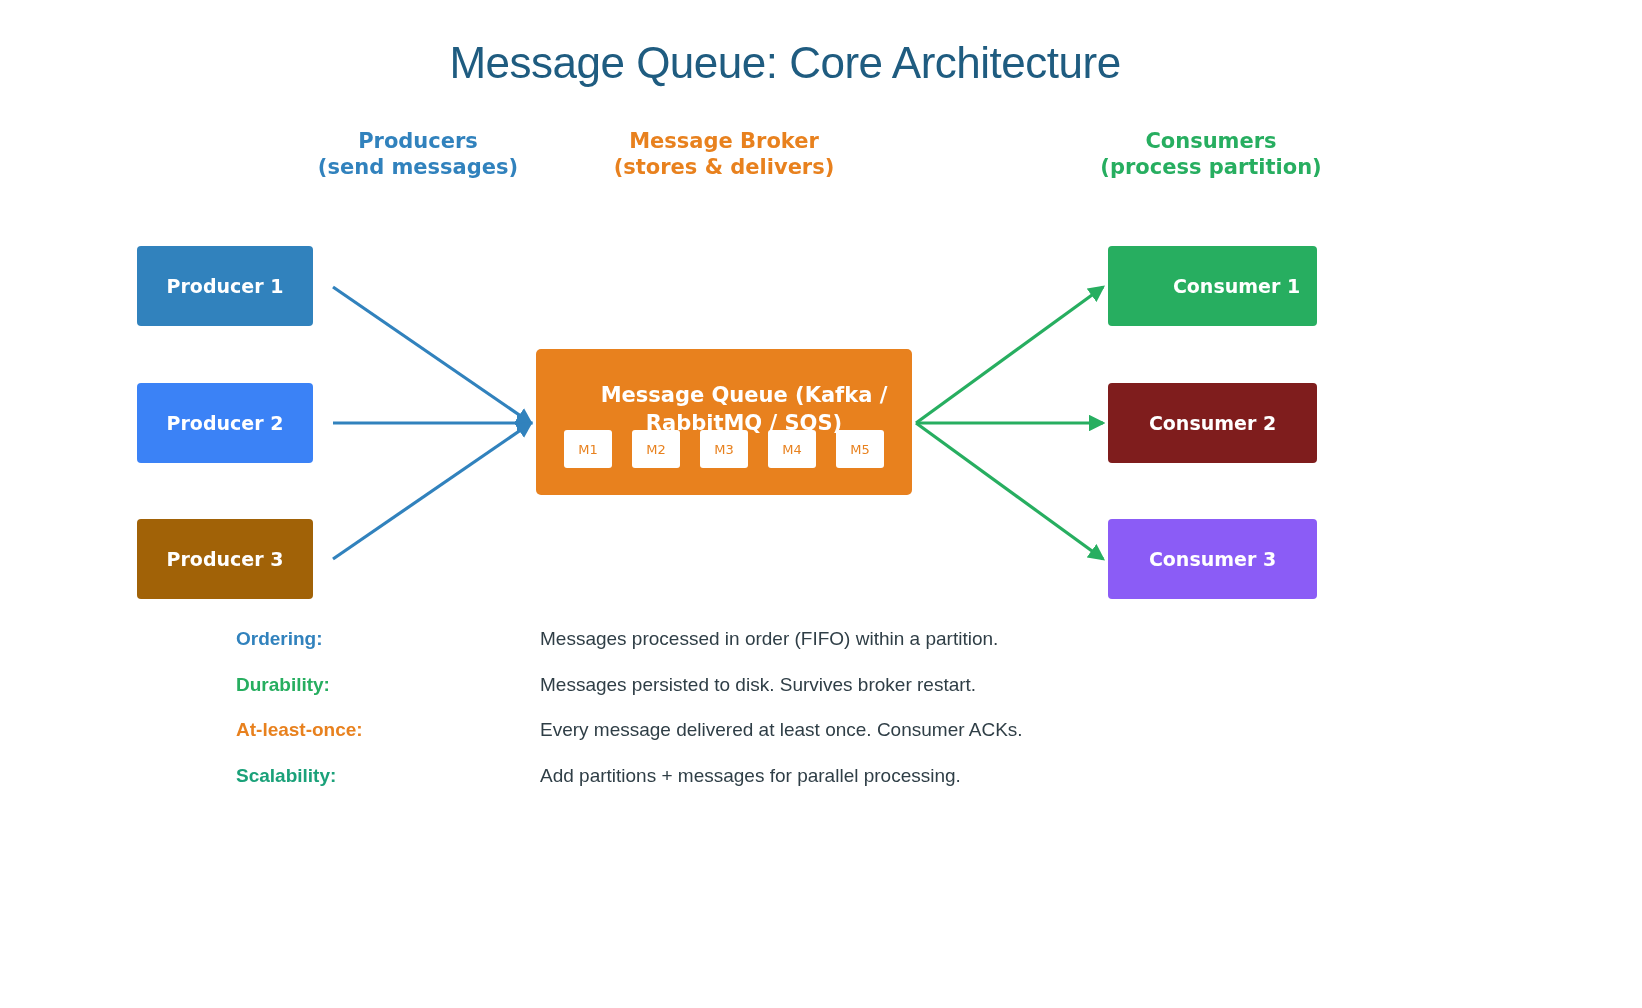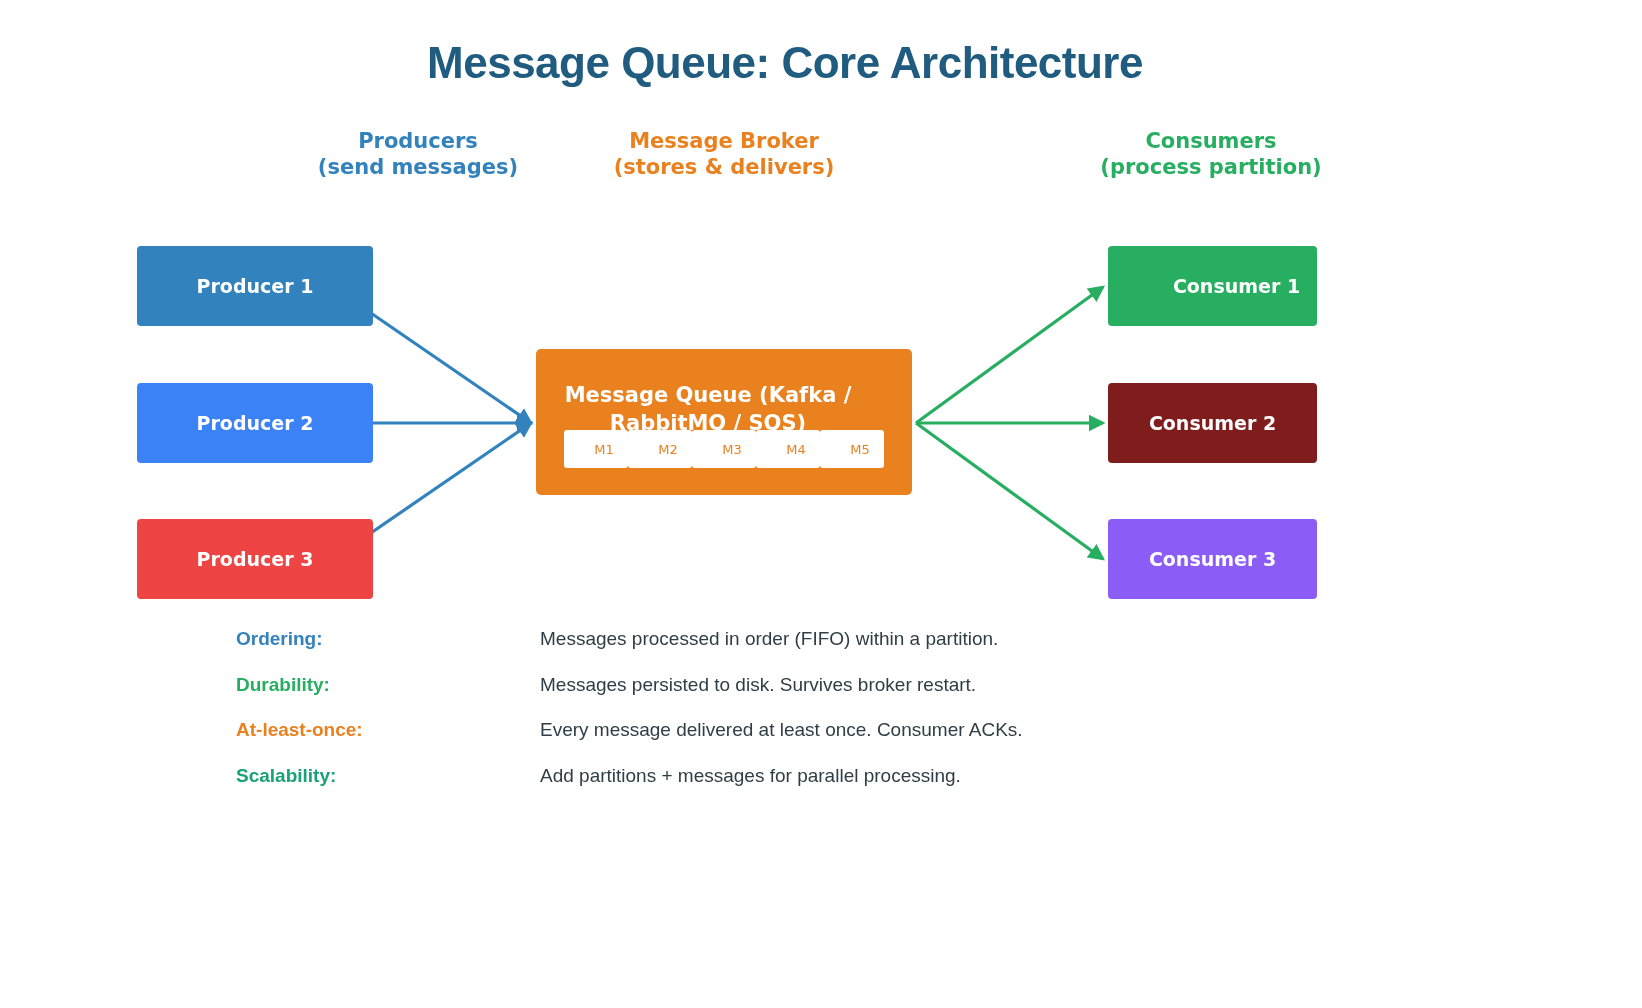--- a/index.html
+++ b/index.html
@@ -20,21 +20,21 @@
   }
 
   
   #title {
     position: absolute;
     left: 0;
     top: 38px;
     width: 1570px;
     text-align: center;
     font-family: "Liberation Sans", sans-serif;
-    font-weight: bold;
+    font-weight: normal;
     font-size: 44px;
     letter-spacing: -0.5px;
     color: #1f5c80;
     white-space: nowrap;
   }
 
   
   .col-head {
     position: absolute;
     text-align: center;
@@ -67,21 +67,21 @@
     border-radius: 4px;
     display: flex;
     align-items: center;
     justify-content: center;
     color: #ffffff;
     font-family: "DejaVu Sans", sans-serif;
     font-weight: bold;
     font-size: 19px;
     white-space: nowrap;
   }
-  .producer { background: #3182bd; width: 236px; height: 80px; left: 137px; }
+  .producer { background: #3182bd; width: 176px; height: 80px; left: 137px; }
   #producer-1 { top: 246px; }
   #producer-2 { top: 383px; }
   #producer-3 { top: 519px; }
 
   .consumer { background: #27ae60; width: 209px; height: 80px; left: 1108px; }
   #consumer-1 { top: 246px; padding-left: 48px; }
   #consumer-2 { top: 383px; }
   #consumer-3 { top: 519px; }
 
   
@@ -100,20 +100,21 @@
     left: 0;
     top: 32px;
     width: 344px;
     text-align: center;
     color: #ffffff;
     font-family: "DejaVu Sans", sans-serif;
     font-weight: bold;
     font-size: 21px;
     line-height: 28px;
     word-break: break-word;
+    padding-left: 36px;
   }
   #msg-strip {
     position: absolute;
     left: 28px;
     top: 81px;
     width: 320px;
     height: 38px;
     display: flex;
     justify-content: space-between;
     align-items: center;
@@ -123,21 +124,20 @@
     height: 38px;
     background: #ffffff;
     border-radius: 3px;
     display: flex;
     align-items: center;
     justify-content: center;
     color: #e8811e;
     font-family: "DejaVu Sans", sans-serif;
     font-weight: normal;
     font-size: 13px;
-    padding-left: 16px;
   }
 
   
   #legend {
     position: absolute;
     left: 236px;
     top: 628px;
     width: 1100px;
   }
   .legend-row {
@@ -213,21 +213,21 @@
       <line x1="916" y1="423" x2="1103" y2="559" stroke="#27ae60" stroke-width="3.2" marker-end="url(#arrow-green)"></line>
     </g>
   </svg>
 
   <div class="node producer" id="producer-1" style="background: rgb(49, 130, 189);">
     <span>Producer 1</span>
   </div>
   <div class="node producer" id="producer-2" style="background: #3b82f6;">
     <span>Producer 2</span>
   </div>
-  <div class="node producer" id="producer-3" style="background: #ef4444;">
+  <div class="node producer" id="producer-3" style="background: #a16207;">
     <span>Producer 3</span>
   </div>
 
   <div id="broker" style="background: rgb(232, 129, 30);">
     <div id="broker-label">Message Queue (Kafka / RabbitMQ / SQS)</div>
     <div id="msg-strip">
       <div class="msg-tile" style="color: rgb(232, 129, 30);">
         <span>M1</span>
       </div>
       <div class="msg-tile" style="color: rgb(232, 129, 30);">

